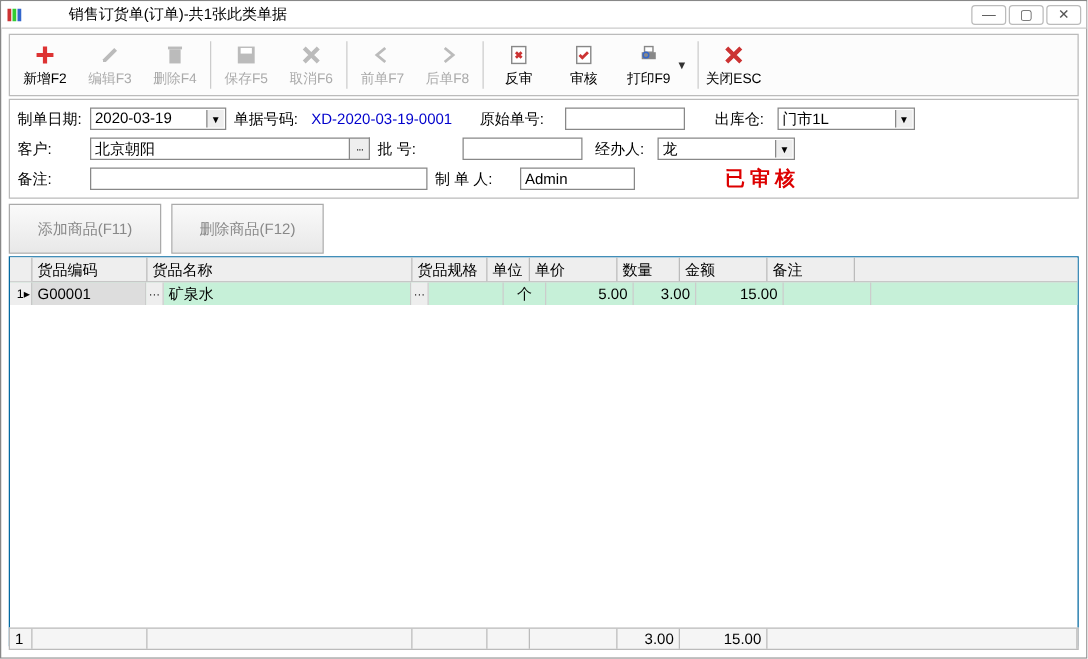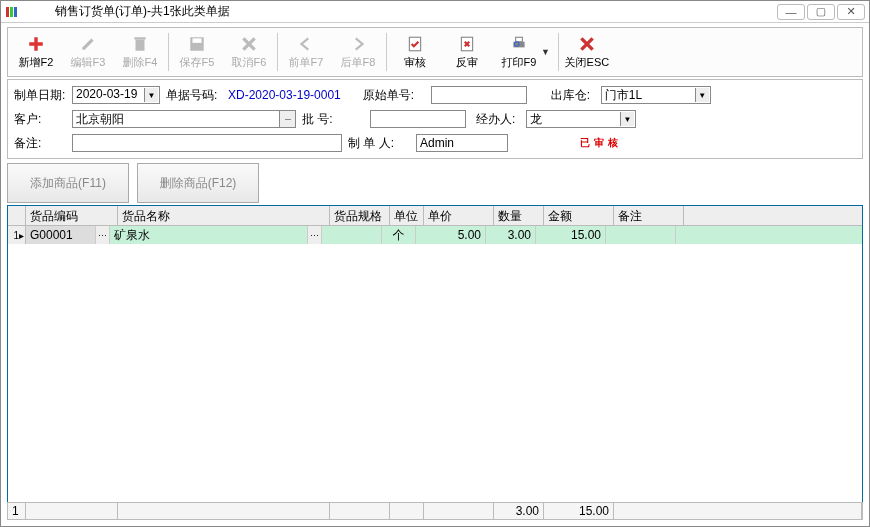--- a/index.html
+++ b/index.html
@@ -17,21 +17,21 @@
 .tb-label { font-size: 11px; white-space: nowrap; }
 .tb-sep { width: 1px; height: 38px; background: #ccc; margin: 0 2px; }
 .dropdown-arrow { font-size: 9px; color: #333; align-self: center; margin-left:-4px; margin-right:6px; }
 .form-area { border: 1px solid #bbb; margin: 2px 6px; padding: 4px 6px 2px 6px; }
 .form-row { display: flex; align-items: center; height: 22px; margin-bottom: 2px; }
 .form-label { padding-right: 4px; white-space: nowrap; }
 .form-input { height: 18px; border: 1px solid #888; background: #fff; padding: 0 3px; font-size: 12px; font-family: inherit; }
 .form-select { height: 18px; border: 1px solid #888; background: #fff; font-size: 12px; position: relative; }
 .select-arrow { position: absolute; right: 1px; top: 1px; width: 14px; height: 14px; background: #eee; border-left: 1px solid #888; display:flex; align-items:center; justify-content:center; font-size:8px; }
 .lookup-btn { width: 16px; height: 18px; border: 1px solid #888; border-left: none; background: #eee; display:flex; align-items:center; justify-content:center; font-size:9px; letter-spacing:-1px; }
-.status-approved { color: #d00; font-size: 10px; font-weight: bold; letter-spacing: 4px; }
+.status-approved { color: #d00; font-size: 16px; font-weight: bold; letter-spacing: 4px; }
 .action-row { margin: 4px 6px 2px 6px; display: flex; gap: 8px; }
 .action-btn { width: 122px; height: 40px; border: 1px solid #aaa; background: linear-gradient(#fafafa,#e8e8e8); color: #888; display:flex; align-items:center; justify-content:center; font-size:12px; }
 .grid-area { margin: 2px 6px 0 6px; border: 1px solid #0369a1; height: 312px; position: relative; background: #fff; }
 .grid-header { display: flex; background: #eee; border-bottom: 1px solid #bbb; height: 20px; }
 .gh-cell { border-right: 1px solid #bbb; padding: 2px 4px; font-size: 12px; overflow:hidden; }
 .grid-row { display: flex; height: 18px; background: #c6f0d8; }
 .gr-cell { border-right: 1px solid #ccc; padding: 1px 4px; font-size: 12px; overflow:hidden; display:flex; align-items:center; }
 .gr-cell.num { justify-content: flex-end; }
 .row-indicator { width:18px; border-right:1px solid #bbb; background:#eee; display:flex; align-items:center; justify-content:flex-end; padding-right:1px; font-size:10px; }
 .footer { position: absolute; bottom: 6px; left: 6px; right: 6px; height: 18px; border: 1px solid #bbb; display: flex; background: #f5f5f5; }
@@ -117,33 +117,33 @@
             <path d="M6 3l6 5-6 5" fill="none" stroke="#bbb" stroke-width="2"></path>
           </svg>
         </span>
       <span class="tb-label">后单F8</span>
     </div>
     <div class="tb-sep"></div>
     <div class="tb-btn">
       <span class="tb-icon">
           <svg viewBox="0 0 16 16">
             <rect x="3" y="2" width="10" height="12" fill="#fff" stroke="#888"></rect>
+            <path d="M10 6l-4 4M6 6l4 4" stroke="#c33" stroke-width="2"></path>
+          </svg>
+        </span>
+      <span class="tb-label">反审</span>
+    </div>
+    <div class="tb-btn">
+      <span class="tb-icon">
+          <svg viewBox="0 0 16 16">
+            <rect x="3" y="2" width="10" height="12" fill="#fff" stroke="#888"></rect>
             <path d="M5 8l2 2 4-4" stroke="#c33" fill="none" stroke-width="2"></path>
           </svg>
         </span>
       <span class="tb-label">审核</span>
-    </div>
-    <div class="tb-btn">
-      <span class="tb-icon">
-          <svg viewBox="0 0 16 16">
-            <rect x="3" y="2" width="10" height="12" fill="#fff" stroke="#888"></rect>
-            <path d="M10 6l-4 4M6 6l4 4" stroke="#c33" stroke-width="2"></path>
-          </svg>
-        </span>
-      <span class="tb-label">反审</span>
     </div>
     <div class="tb-btn">
       <span class="tb-icon">
           <svg viewBox="0 0 16 16">
             <rect x="3" y="6" width="10" height="5" fill="#888"></rect>
             <rect x="5" y="2" width="6" height="4" fill="#fff" stroke="#888"></rect>
             <circle cx="6" cy="8" r="2" fill="none" stroke="#36c"></circle>
           </svg>
         </span>
       <span class="tb-label">打印F9</span>
@@ -156,21 +156,21 @@
             <path d="M3 3l10 10M13 3L3 13" stroke="#c33" stroke-width="3"></path>
           </svg>
         </span>
       <span class="tb-label">关闭ESC</span>
     </div>
   </div>
 
   <div class="form-area">
     <div class="form-row">
       <span class="form-label" style="width:58px">制单日期:</span>
-      <div class="form-select" style="width:88px;padding:0 3px"><span>2020-03-19</span><span class="select-arrow">▼</span></div>
+      <div class="form-select" style="width:109px;padding:0 3px"><span>2020-03-19</span><span class="select-arrow">▼</span></div>
       <span class="form-label" style="width:62px;margin-left:6px">单据号码:</span>
       <span style="color:#0000cc">XD-2020-03-19-0001</span>
       <span class="form-label" style="width:68px;margin-left:22px">原始单号:</span>
       <input class="form-input" style="width: 96px;" value="">
       <span class="form-label" style="width:50px;margin-left:24px">出库仓:</span>
       <div class="form-select" style="width:110px;padding:0 3px"><span>门市1L</span><span class="select-arrow">▼</span></div>
     </div>
     <div class="form-row">
       <span class="form-label" style="width:58px">客户:</span>
       <input class="form-input" style="width: 208px;" value="北京朝阳">
@@ -201,21 +201,21 @@
       <div class="gh-cell" style="width:212px">货品名称</div>
       <div class="gh-cell" style="width:60px">货品规格</div>
       <div class="gh-cell" style="width:34px">单位</div>
       <div class="gh-cell" style="width:70px">单价</div>
       <div class="gh-cell" style="width:50px">数量</div>
       <div class="gh-cell" style="width:70px">金额</div>
       <div class="gh-cell" style="width:70px">备注</div>
     </div>
     <div class="grid-row">
       <div class="row-indicator"><span>1</span>▸</div>
-      <div class="gr-cell" style="width:70px;background:#ddd">G00001</div>
+      <div class="gr-cell" style="width:91px;background:#ddd">G00001</div>
       <div class="gr-cell" style="width:14px;background:#eee;justify-content:center;font-size:9px">···</div>
       <div class="gr-cell" style="width:198px">矿泉水</div>
       <div class="gr-cell" style="width:14px;background:#eee;justify-content:center;font-size:9px">···</div>
       <div class="gr-cell" style="width:60px"></div>
       <div class="gr-cell" style="width:34px;justify-content:center">个</div>
       <div class="gr-cell num" style="width:70px">5.00</div>
       <div class="gr-cell num" style="width:50px">3.00</div>
       <div class="gr-cell num" style="width:70px">15.00</div>
       <div class="gr-cell" style="width:70px"></div>
     </div>

